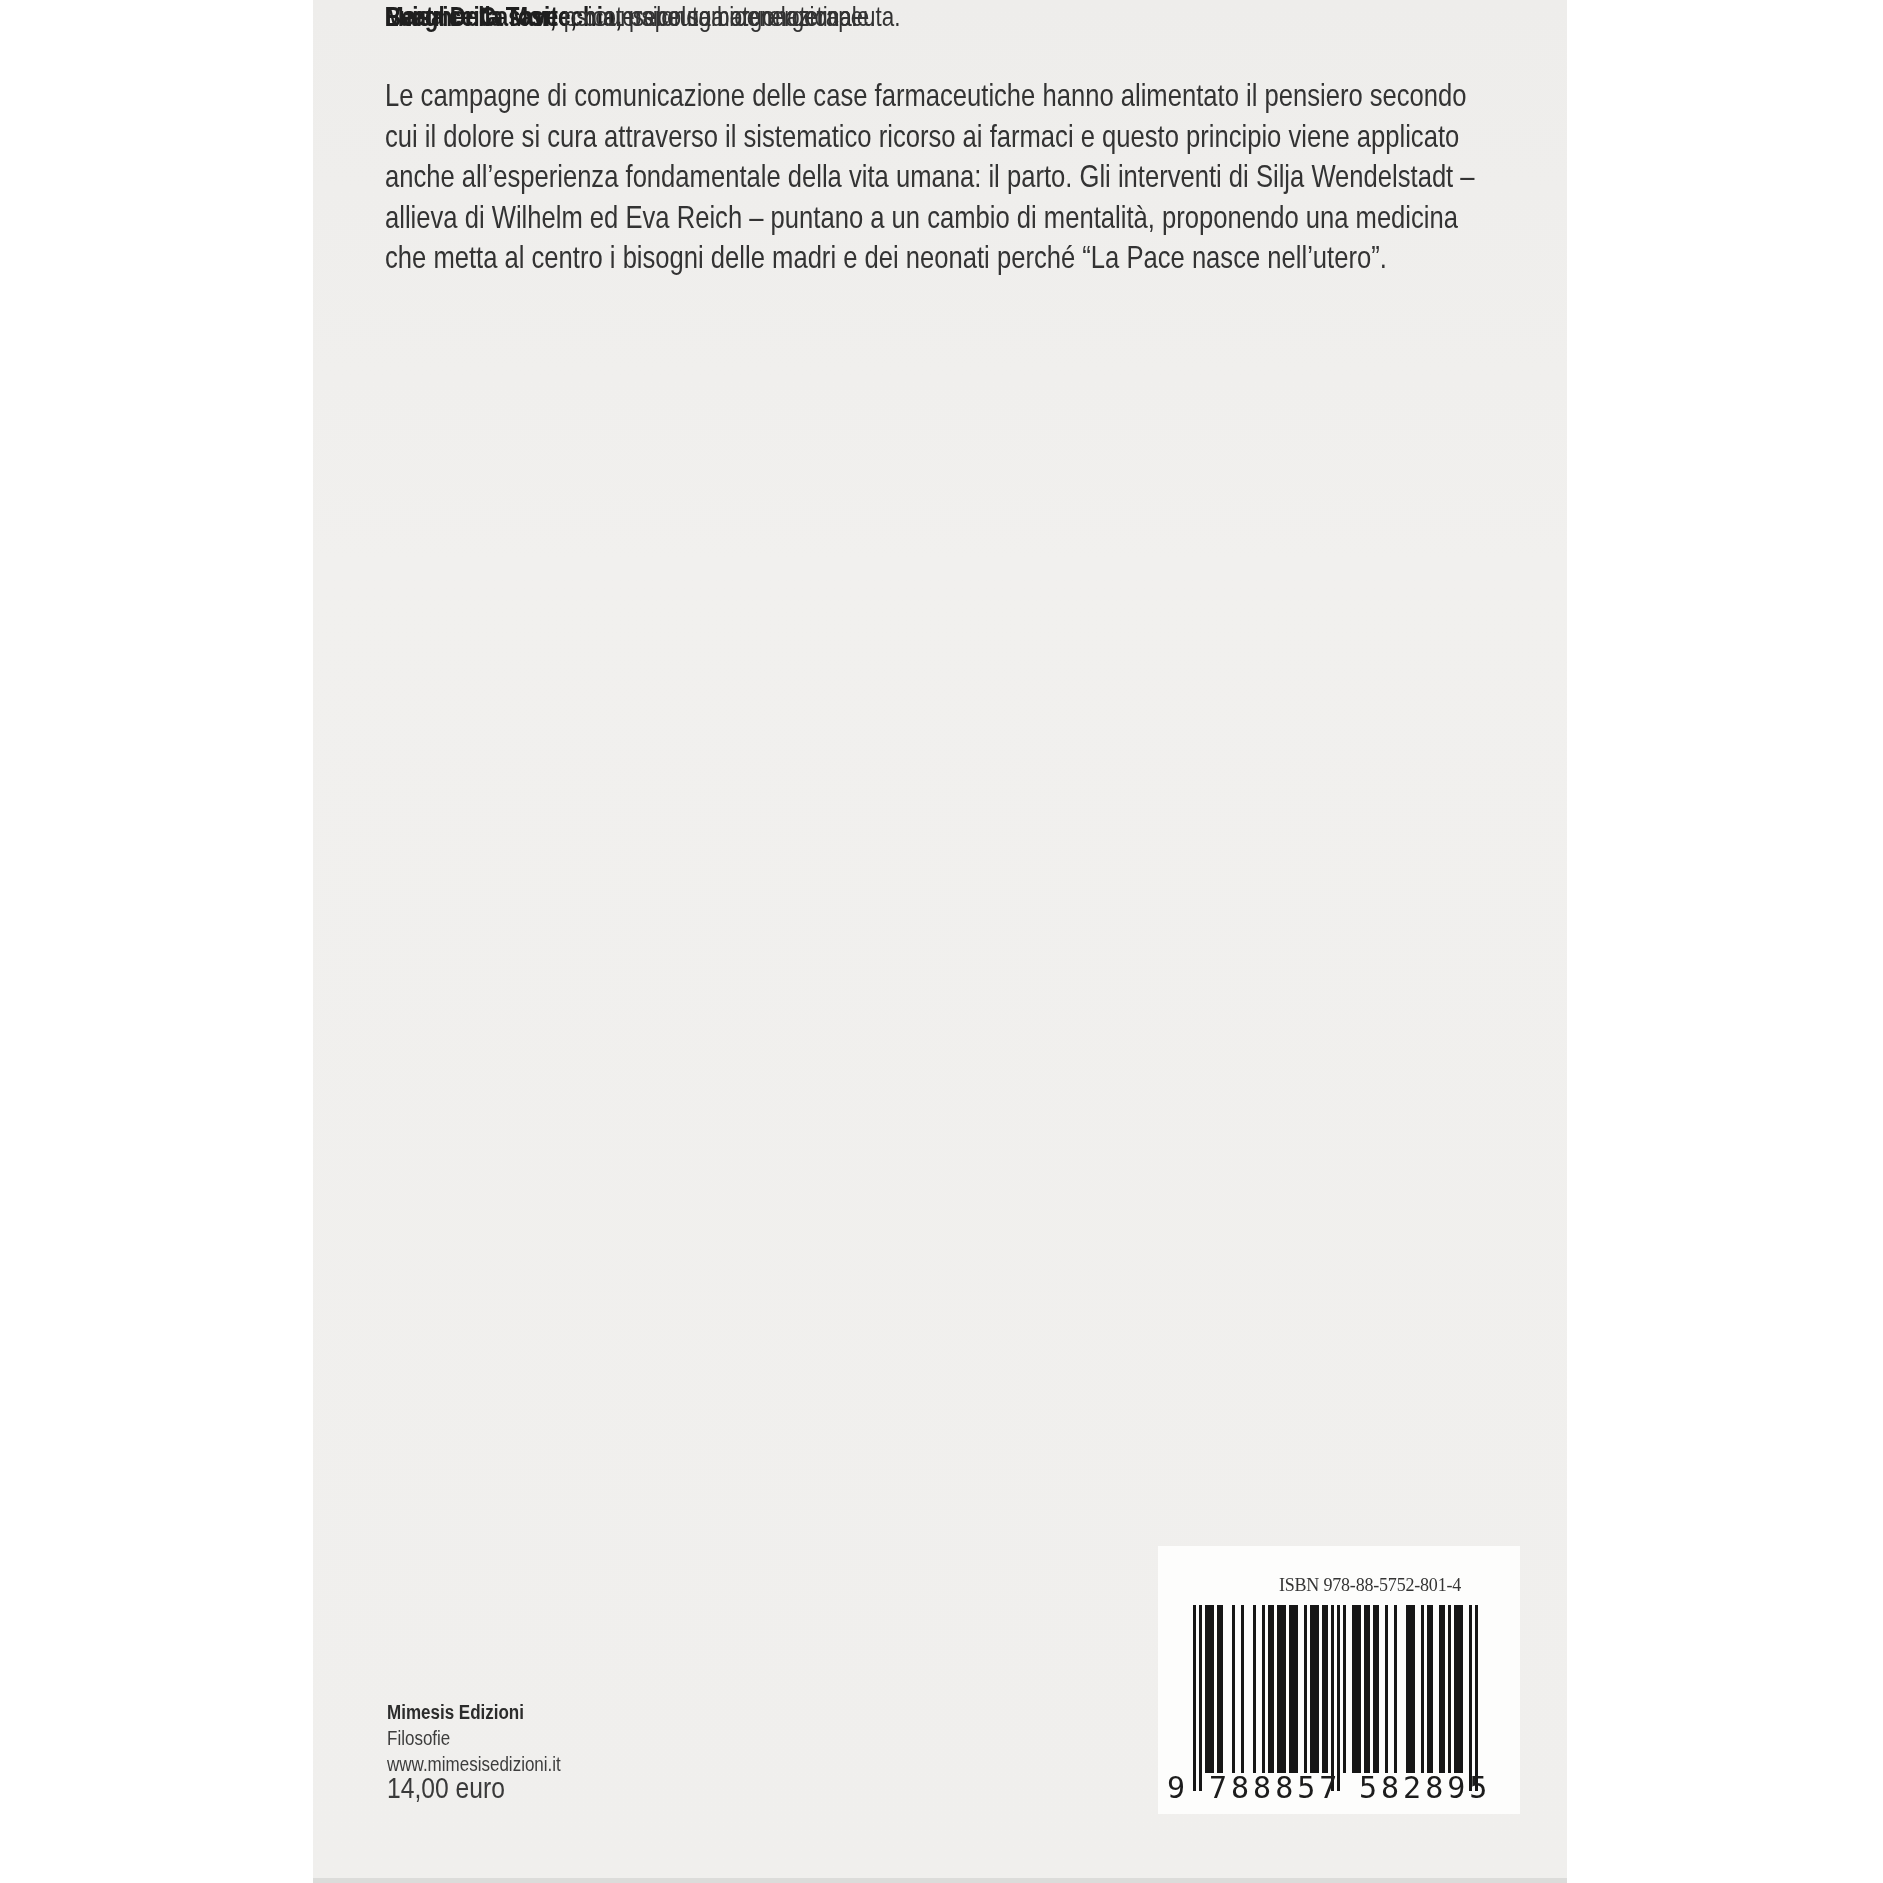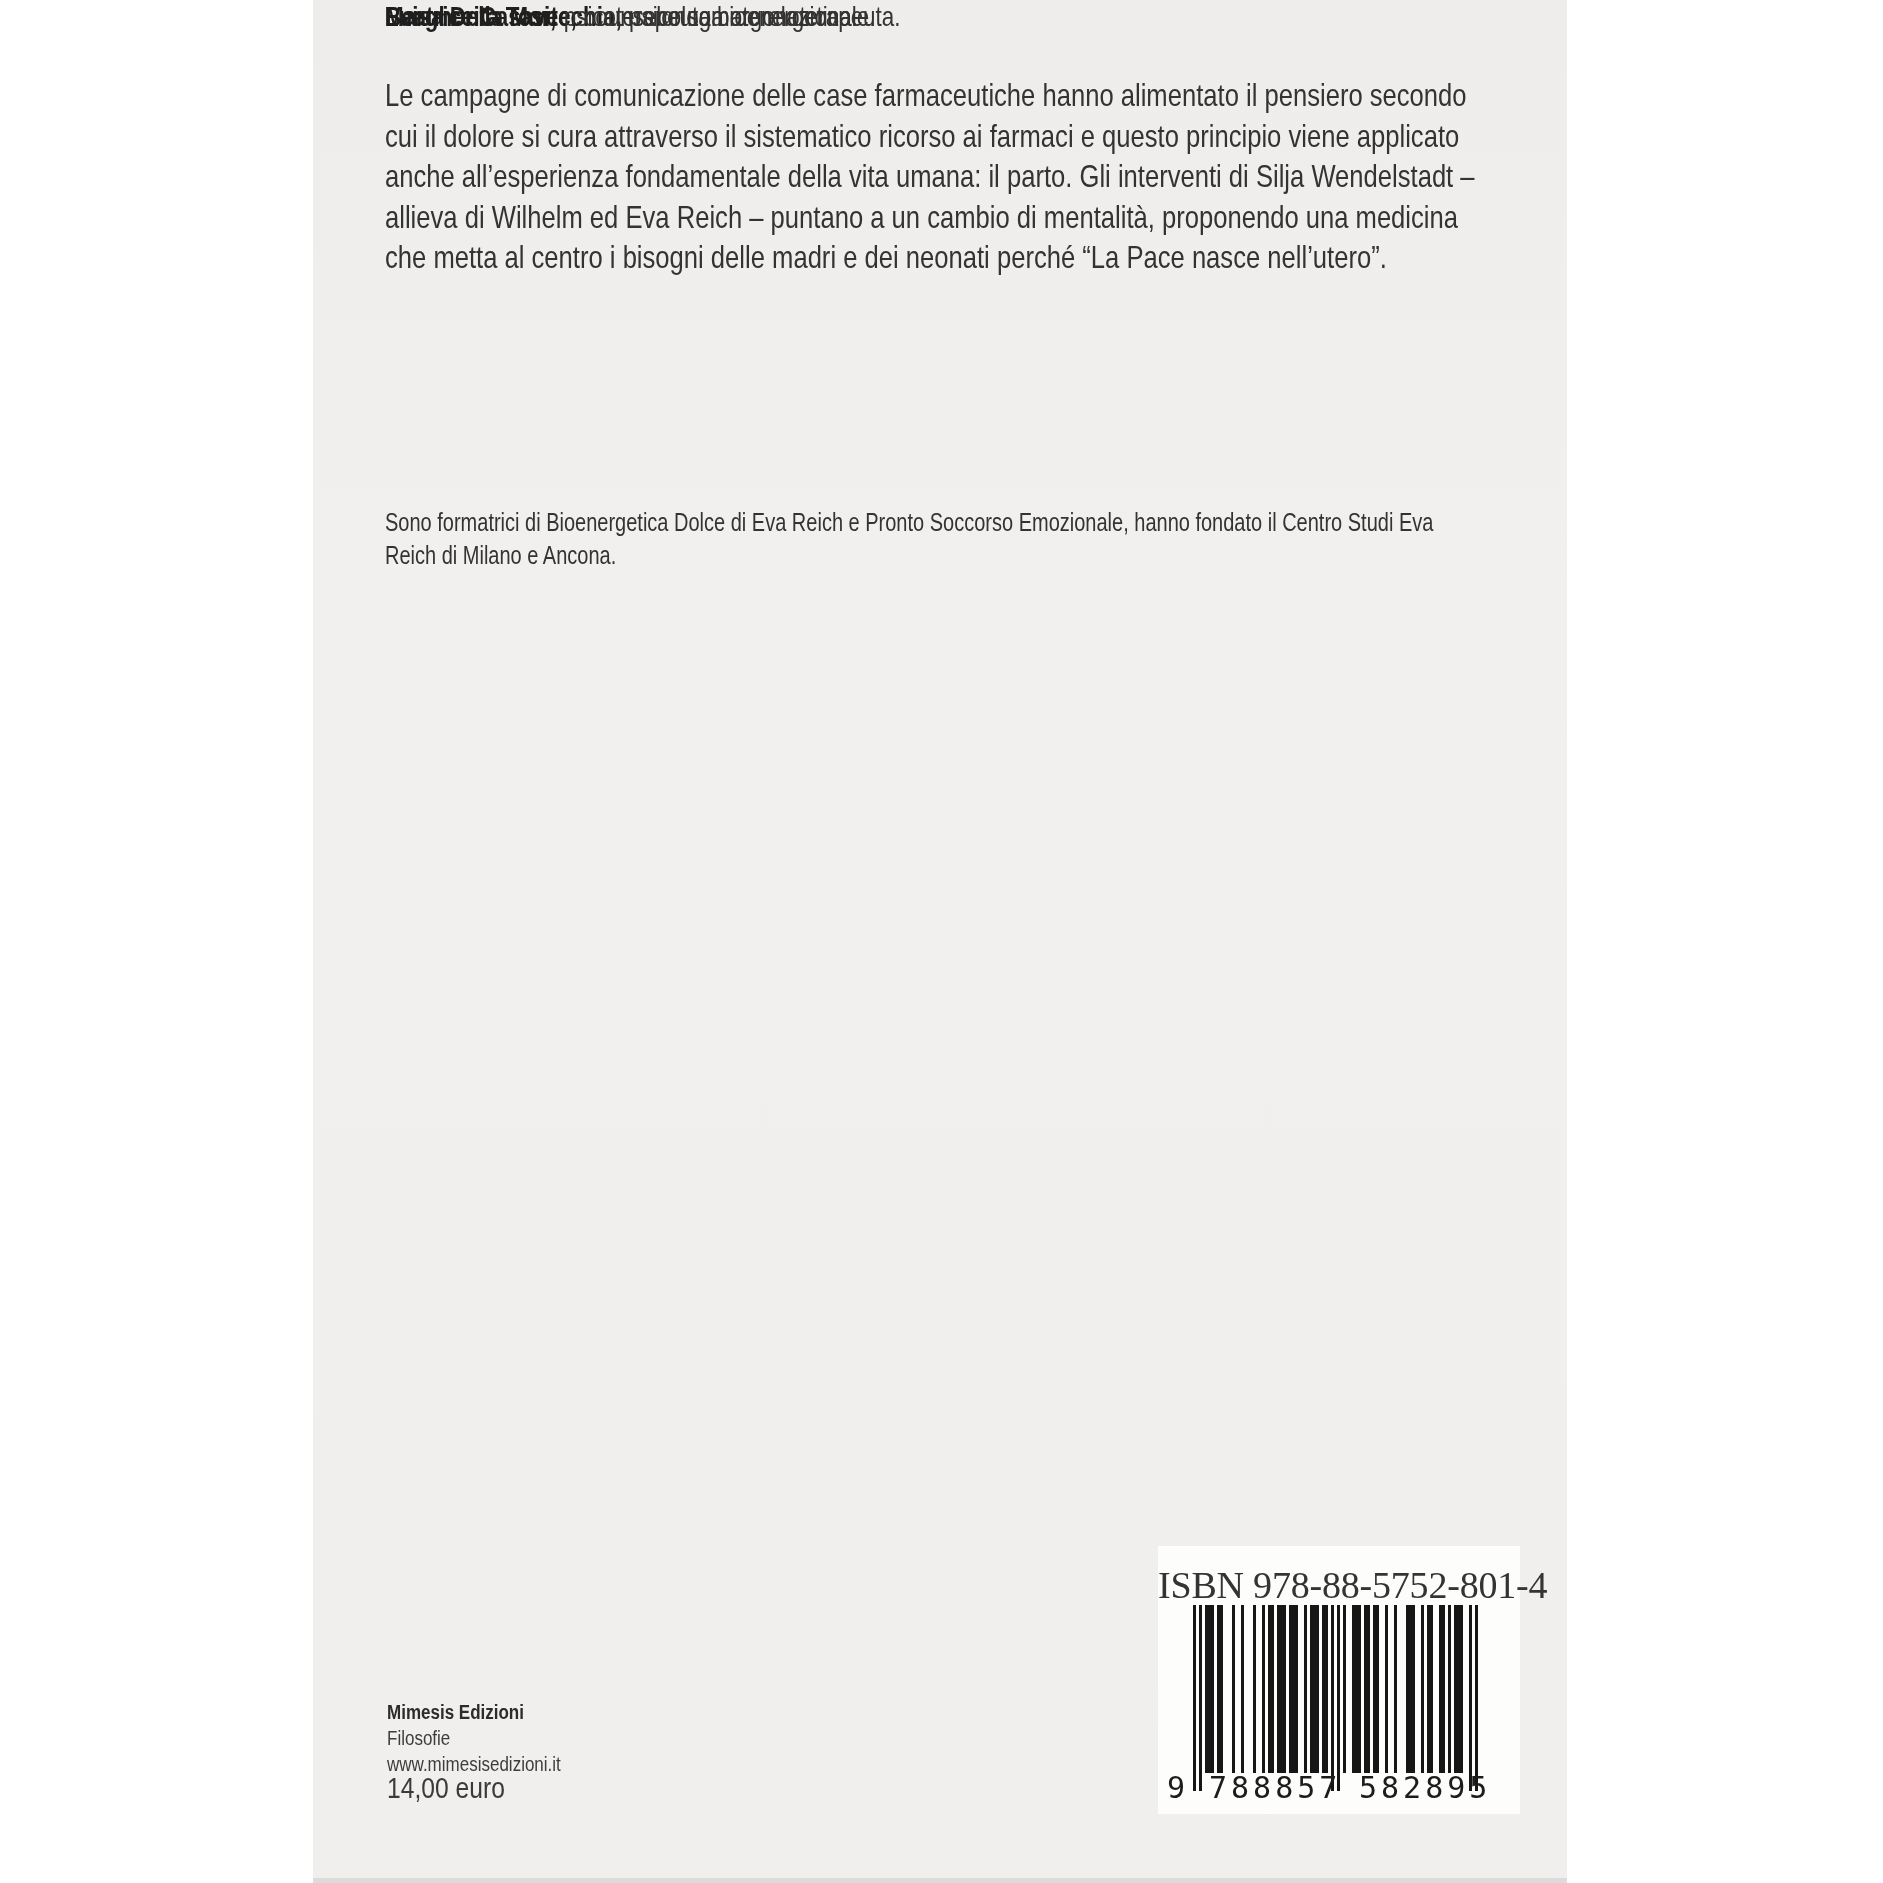--- a/index.html
+++ b/index.html
@@ -56,24 +56,24 @@
     position:absolute;left:74px;top:1774px;
     font-size:29px;line-height:29px;color:#3a3a3a;
     transform:scaleX(0.85);transform-origin:0 50%;white-space:nowrap;
   }
 
   .isbn-panel{
     position:absolute;left:845px;top:1546px;width:362px;height:268px;
     background:#fdfdfc;
   }
   .isbn-label{
-    position:absolute;left:845px;top:1571px;width:332px;
+    position:absolute;left:891px;top:1571px;width:332px;
     text-align:center;
     font-family:"Liberation Serif", serif;
-    font-size:38px;line-height:28px;letter-spacing:-0.2px;
+    font-size:18px;line-height:28px;letter-spacing:-0.2px;
     color:#343434;white-space:nowrap;
   }
   .barcode{
     position:absolute;left:880px;top:1605px;width:285px;height:186px;
   }
   .barcode svg{position:absolute;left:0;top:0;width:285px;height:186px;fill:var(--bar);}
   .barcode-digits{
     position:absolute;left:0;top:168px;width:285px;height:36px;
     font-family:"DejaVu Sans Mono", monospace;
     font-size:30px;line-height:30px;color:#1c1c1c;
@@ -101,24 +101,20 @@
         <span class="author-name">Beatrice Casavecchia,</span><span class="author-role">psicologa orgonoterapeuta.</span>
       </div>
         <div class="author-row">
         <span class="author-name">Luisa Della Morte,</span><span class="author-role">counselor somatorelazionale.</span>
       </div>
         <div class="author-row">
         <span class="author-name">Margherita Tosi,</span><span class="author-role">psicoterapeuta bioenergetica.</span>
       </div>
       </div>
 
-    <div class="about">
-        <div class="about-line">Sono formatrici di Bioenergetica Dolce di Eva Reich  e Pronto Soccorso Emozionale, hanno fondato il Centro Studi Eva</div>
-        <div class="about-line">Reich di Milano e Ancona.</div>
-      </div>
 
     <div class="publisher">
       <div class="publisher-name">Mimesis Edizioni</div>
       <div class="publisher-series">Filosofie</div>
       <div class="publisher-website">www.mimesisedizioni.it</div>
     </div>
 
     <div class="price">14,00 euro</div>
 
     <div class="isbn-panel"></div>

